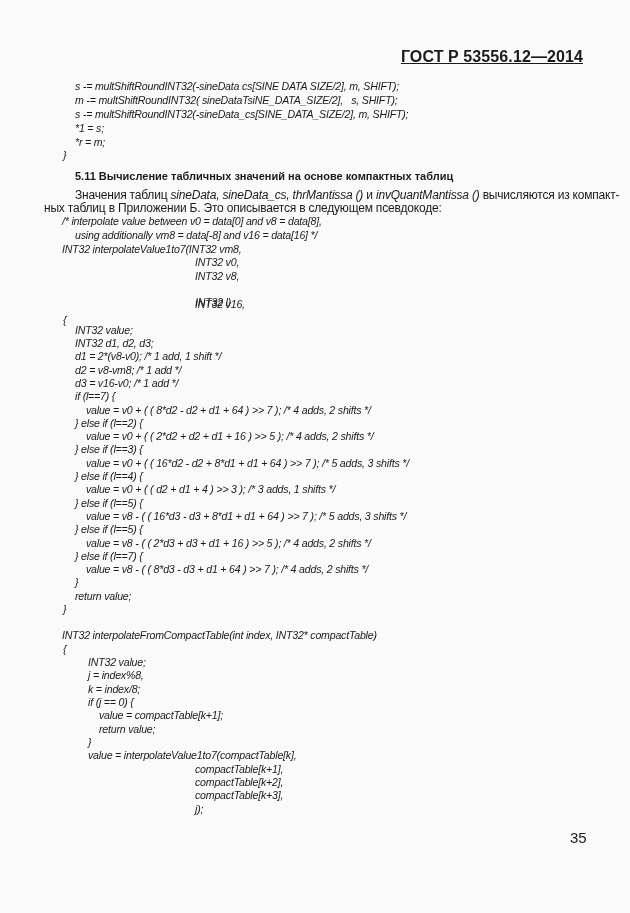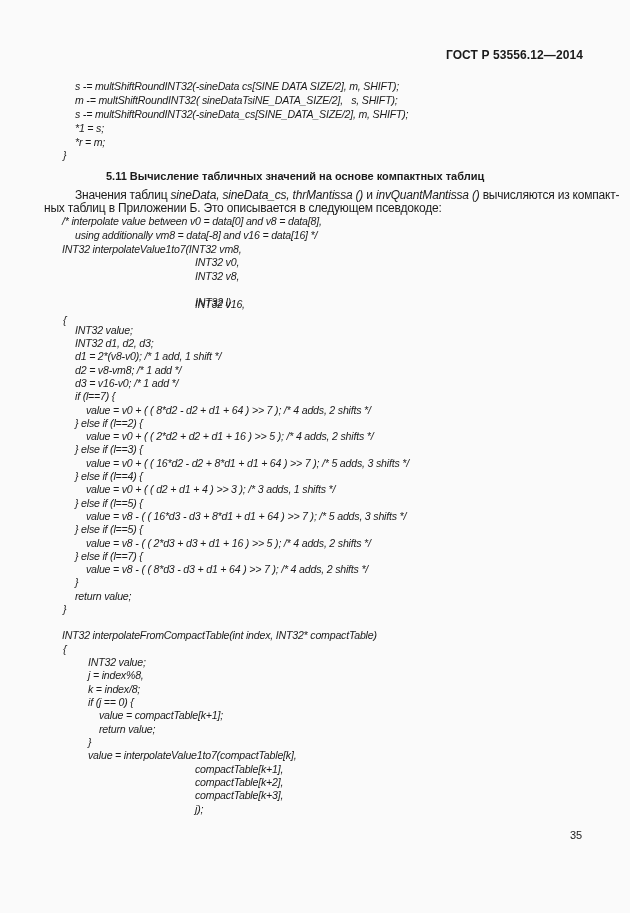--- a/index.html
+++ b/index.html
@@ -1,23 +1,23 @@
 <!DOCTYPE html>
 <html><head>
 <meta charset="utf-8">
 <style>
   html, body { margin:0; padding:0; }
   body { width:630px; height:913px; background:#fafafa; position:relative; overflow:hidden;
          font-family:"Liberation Sans", sans-serif; color:#1a1a1a; }
   .ln { position:absolute; white-space:pre; font-size:10.6px; line-height:13px; font-style:italic; letter-spacing:-0.2px; }
-  .hdr { position:absolute; top:48px; right:47px; font-size:12px; font-weight:bold; letter-spacing:0.1px; font-style:normal; white-space:pre; }
-  .h2 { position:absolute; font-size:11px; font-weight:bold; white-space:pre; font-style:normal;margin-left:31px; }
+  .hdr { position:absolute; top:48px; right:47px; font-size:16px; font-weight:bold; letter-spacing:0.1px; font-style:normal; white-space:pre;text-decoration:underline; }
+  .h2 { position:absolute; font-size:11px; font-weight:bold; white-space:pre; font-style:normal; }
   .para { position:absolute; font-size:12px; line-height:13px; white-space:pre; font-style:normal; letter-spacing:-0.2px; }
   .para i { font-style:italic; }
-  .pg { position:absolute; top:829px; left:570px; font-size:11px; font-style:normal; }
+  .pg { position:absolute; top:829px; left:570px; font-size:15px; font-style:normal; }
 </style>
 </head>
 <body>
 
 <div>
   <div class="hdr">ГОСТ Р 53556.12—2014</div>
 
   <div class="ln" style="top:80px;left:75px">s -= multShiftRoundINT32(-sineData cs[SINE DATA SIZE/2], m, SHIFT);</div>
   <div class="ln" style="top:94px;left:75px">m -= multShiftRoundINT32( sineDataTsiNE_DATA_SIZE/2],   s, SHIFT);</div>
   <div class="ln" style="top:108px;left:75px">s -= multShiftRoundINT32(-sineData_cs[SINE_DATA_SIZE/2], m, SHIFT);</div>

